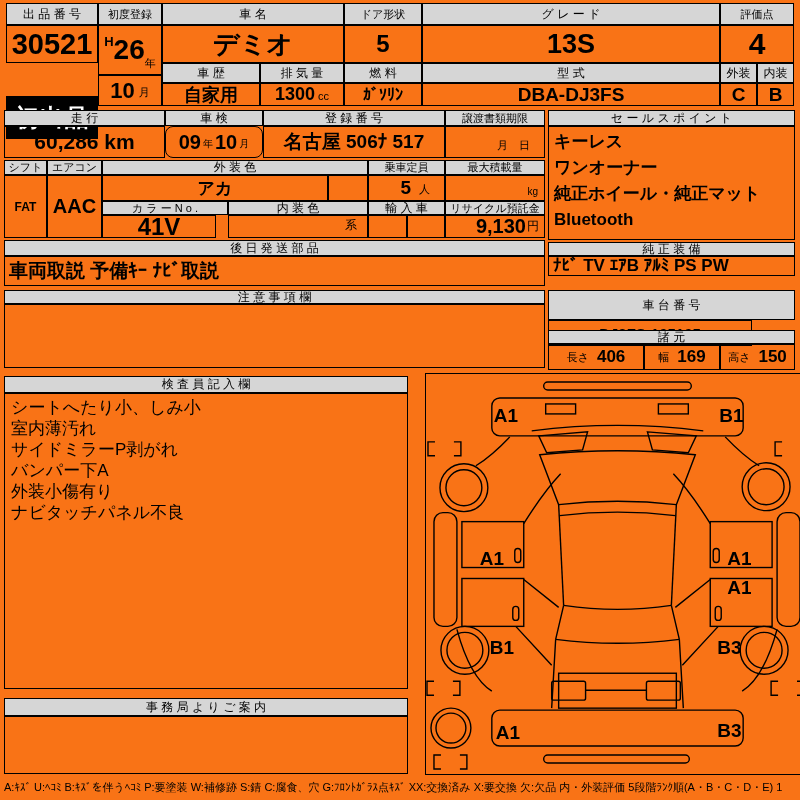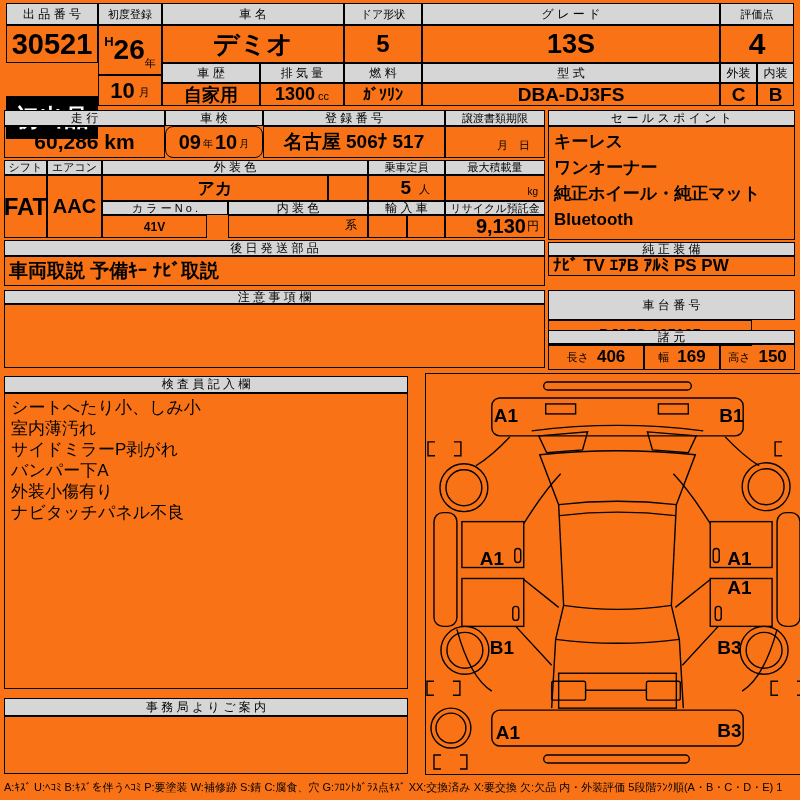--- a/index.html
+++ b/index.html
@@ -75,39 +75,39 @@
       <span style="font-size:20px;">10</span>
       <span class="small" style="font-size:10px;align-self:flex-end;margin:0 0 6px 2px;">月</span>
   </div>
   <div class="cell hdr" style="left:263px;top:110px;width:182px;height:16px;">登 録 番 号</div>
   <div class="cell val" style="left:263px;top:126px;width:182px;height:32px;font-size:19px;">名古屋 506ﾅ 517</div>
   <div class="cell hdr-s" style="left:445px;top:110px;width:100px;height:16px;">譲渡書類期限</div>
   <div class="cell bottom right" style="left:445px;top:126px;width:100px;height:32px;font-size:11px;padding:0 14px 4px 0;">月　日</div>
 
   <div class="cell hdr-s" style="left:4px;top:160px;width:43px;height:15px;letter-spacing:0;">シフト</div>
   <div class="cell hdr-s" style="left:47px;top:160px;width:55px;height:15px;letter-spacing:0;">エアコン</div>
-  <div class="cell val" style="left:4px;top:175px;width:43px;height:63px;font-size:24px;">FAT</div>
+  <div class="cell val" style="left:4px;top:175px;width:43px;height:63px;font-size:12px;">FAT</div>
   <div class="cell val" style="left:47px;top:175px;width:55px;height:63px;font-size:20px;">AAC</div>
 
   <div class="cell hdr" style="left:102px;top:160px;width:266px;height:15px;">外 装 色</div>
   <div class="cell hdr-s" style="left:368px;top:160px;width:77px;height:15px;">乗車定員</div>
   <div class="cell hdr-s" style="left:445px;top:160px;width:100px;height:15px;">最大積載量</div>
   <div class="cell val" style="left:102px;top:175px;width:226px;height:26px;font-size:17px;">アカ</div>
   <div class="cell" style="left:328px;top:175px;width:40px;height:26px;"></div>
   <div class="cell val right" style="left:368px;top:175px;width:77px;height:26px;padding-right:14px;">
     <span style="font-size:19px;">5</span>
       <span class="small" style="font-size:11px;align-self:flex-end;margin:0 0 3px 8px;">人</span>
   </div>
   <div class="cell bottom right" style="left:445px;top:175px;width:100px;height:26px;font-size:10px;padding:0 6px 3px 0;">kg</div>
 
   <div class="cell hdr-s" style="left:102px;top:201px;width:126px;height:14px;">カ ラ ー N o .</div>
   <div class="cell hdr" style="left:228px;top:201px;width:140px;height:14px;">内 装 色</div>
   <div class="cell hdr" style="left:368px;top:201px;width:77px;height:14px;">輸 入 車</div>
   <div class="cell hdr-s" style="left:445px;top:201px;width:100px;height:14px;letter-spacing:0;">リサイクル預託金</div>
-  <div class="cell val" style="left:102px;top:215px;width:105px;height:23px;font-size:12px;">41V</div>
+  <div class="cell val" style="left:102px;top:215px;width:114px;height:23px;font-size:24px;">41V</div>
   <div class="cell bottom right" style="left:228px;top:215px;width:140px;height:23px;font-size:12px;padding:0 10px 3px 0;">系</div>
   <div class="cell" style="left:368px;top:215px;width:39px;height:23px;"></div>
   <div class="cell" style="left:407px;top:215px;width:38px;height:23px;"></div>
   <div class="cell val right" style="left:445px;top:215px;width:100px;height:23px;padding-right:5px;">
     <span style="font-size:20px;">9,130</span>
       <span class="small" style="font-size:12px;align-self:flex-end;margin:0 0 2px 1px;">円</span>
   </div>
 
   <div class="cell hdr" style="left:548px;top:110px;width:247px;height:16px;">セ ー ル ス ポ イ ン ト</div>
   <div class="cell lines" style="left:548px;top:126px;width:247px;height:114px;padding:2px 5px;">

